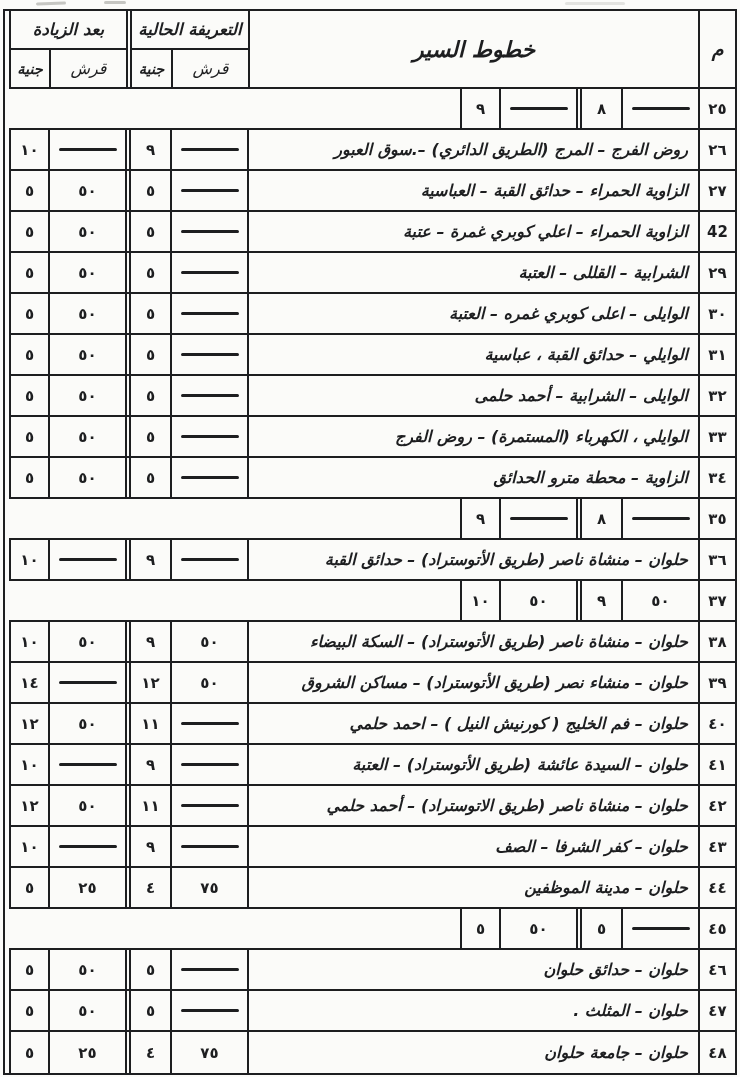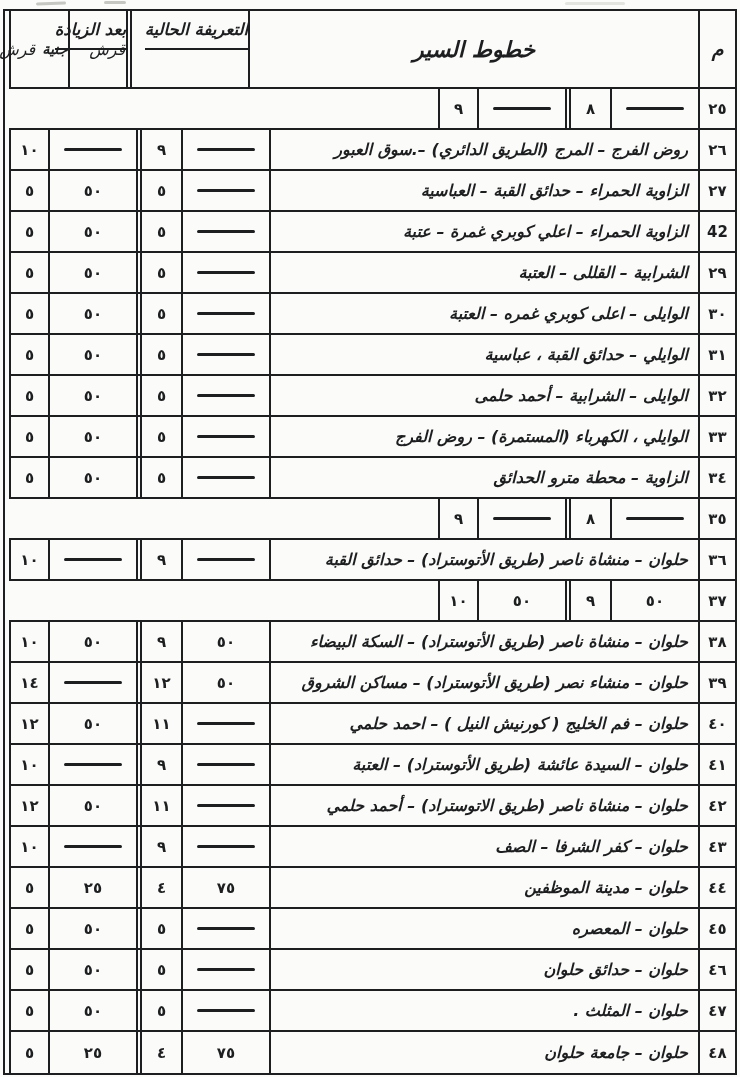--- a/index.html
+++ b/index.html
@@ -31,39 +31,39 @@
   }
 
   .hrow,.trow{display:flex;direction:rtl;align-items:stretch;}
 
   
   .hrow{height:78px;border-bottom:2.5px solid var(--ink);}
   .h-no{width:37px;border-left:2.5px solid var(--ink);display:flex;align-items:center;justify-content:center;
         font-size:19px;font-weight:700;font-style:italic;}
   .h-route{flex:1;border-left:2.5px solid var(--ink);display:flex;align-items:center;justify-content:center;
         font-size:22px;font-weight:700;font-style:italic;}
-  .hgroup{display:flex;flex-direction:row;}
+  .hgroup{display:flex;flex-direction:column;}
   .hgroup.cur{width:116px;}
   .hgroup.aft{width:117px;border-left:2.5px solid var(--ink);}
   .htitle{height:39px;border-bottom:2.5px solid var(--ink);display:flex;align-items:center;justify-content:center;
         font-size:16.5px;font-weight:700;font-style:italic;white-space:nowrap;}
   .hsub{display:flex;direction:rtl;flex:1;}
   .s-q{width:77px;border-left:2.5px solid var(--ink);display:flex;align-items:center;justify-content:center;
         font-size:16px;font-weight:400;font-style:italic;}
   .s-g{flex:1;display:flex;align-items:center;justify-content:center;
         font-size:14.5px;font-weight:700;font-style:italic;}
 
   
   .trow{height:41px;border-bottom:2.5px solid var(--ink);}
   .trow:last-child{border-bottom:none;}
   .cell{display:flex;align-items:center;justify-content:center;font-weight:700;}
   .c-no{width:37px;border-left:2.5px solid var(--ink);font-size:15px;}
   .c-route{flex:1;border-left:2.5px solid var(--ink);justify-content:flex-start;
         padding:0 10px 0 6px;font-size:16px;font-style:italic;white-space:nowrap;overflow:hidden;}
-  .c-q{width:88px;border-left:2.5px solid var(--ink);font-size:15px;}
+  .c-q{width:77px;border-left:2.5px solid var(--ink);font-size:15px;}
   .c-g{width:39px;font-size:15px;}
   .c-g.c-last{border-left:2.5px solid var(--ink);}
 
   
   .vsep{width:6px;border-left:2.5px solid var(--ink);border-right:2.5px solid var(--ink);background:var(--paper);}
 
   .dash{width:58px;height:0;border-top:3px solid var(--ink);border-radius:2px;}
 </style>
 </head>
 <body>
@@ -333,21 +333,20 @@
     <div class="cell c-route">حلوان – مدينة الموظفين</div>
     <div class="cell c-q q-cur">٧٥</div>
     <div class="cell c-g g-cur">٤</div>
     <div class="vsep"></div>
     <div class="cell c-q q-aft">٢٥</div>
     <div class="cell c-g c-last g-aft">٥</div>
   </div>
 
   <div class="trow">
     <div class="cell c-no">٤٥</div>
-    <div class="cell c-route">حلوان – المعصره</div>
     <div class="cell c-q q-cur">
           <div class="dash"></div>
         </div>
     <div class="cell c-g g-cur">٥</div>
     <div class="vsep"></div>
     <div class="cell c-q q-aft">٥٠</div>
     <div class="cell c-g c-last g-aft">٥</div>
   </div>
 
   <div class="trow">

